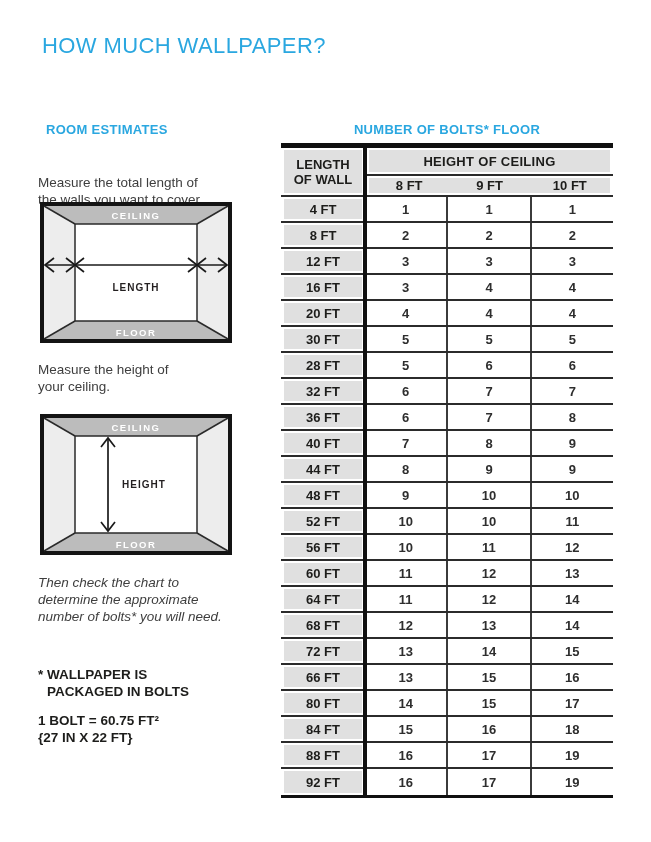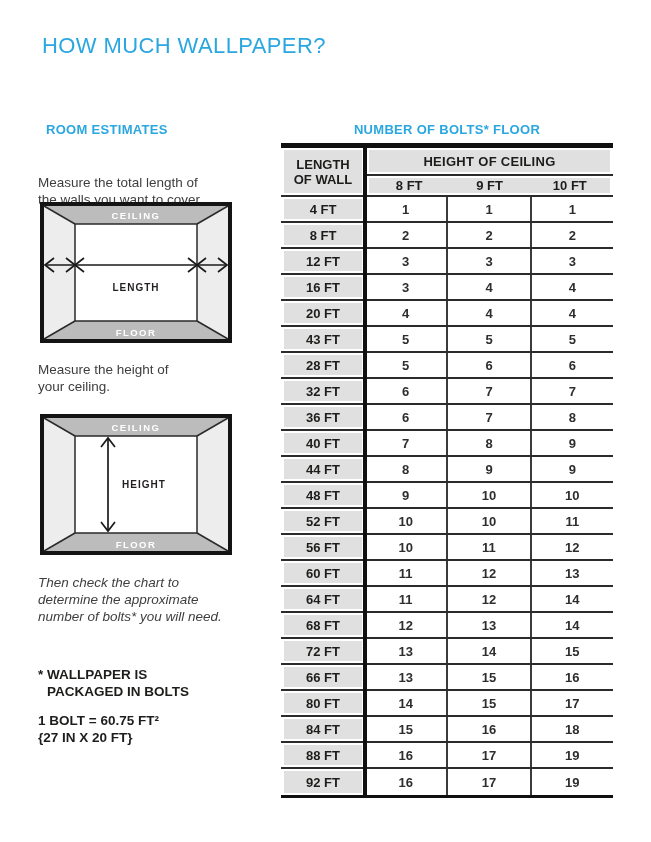--- a/index.html
+++ b/index.html
@@ -114,21 +114,21 @@
 determine the approximate
 number of bolts* you will need.</div>
 
   <div class="abs bold-note" style="left:38px; top:666px;">
     <div>* WALLPAPER IS</div>
     <div class="indent">PACKAGED IN BOLTS</div>
   </div>
 
   <div class="abs bold-note" style="left:38px; top:712px;">
     <div>1 BOLT = 60.75 FT²</div>
-    <div>{27 IN X 20 FT}</div>
+    <div>{27 IN X 22 FT}</div>
   </div>
 
   <div class="abs section-heading tbl-heading">NUMBER OF BOLTS* FLOOR</div>
 
   <div class="abs tbl">
     <div class="vline"></div>
     <div class="thead">
       <div class="label-head">
         <div class="fill">LENGTH
 OF WALL</div>
@@ -182,21 +182,21 @@
         <div class="row">
           <div class="lcell">
             <div class="fill">20 FT</div>
           </div>
           <div class="dcell">4</div>
           <div class="dcell sep">4</div>
           <div class="dcell sep">4</div>
         </div>
         <div class="row">
           <div class="lcell">
-            <div class="fill">43 FT</div>
+            <div class="fill">30 FT</div>
           </div>
           <div class="dcell">5</div>
           <div class="dcell sep">5</div>
           <div class="dcell sep">5</div>
         </div>
         <div class="row">
           <div class="lcell">
             <div class="fill">28 FT</div>
           </div>
           <div class="dcell">5</div>

